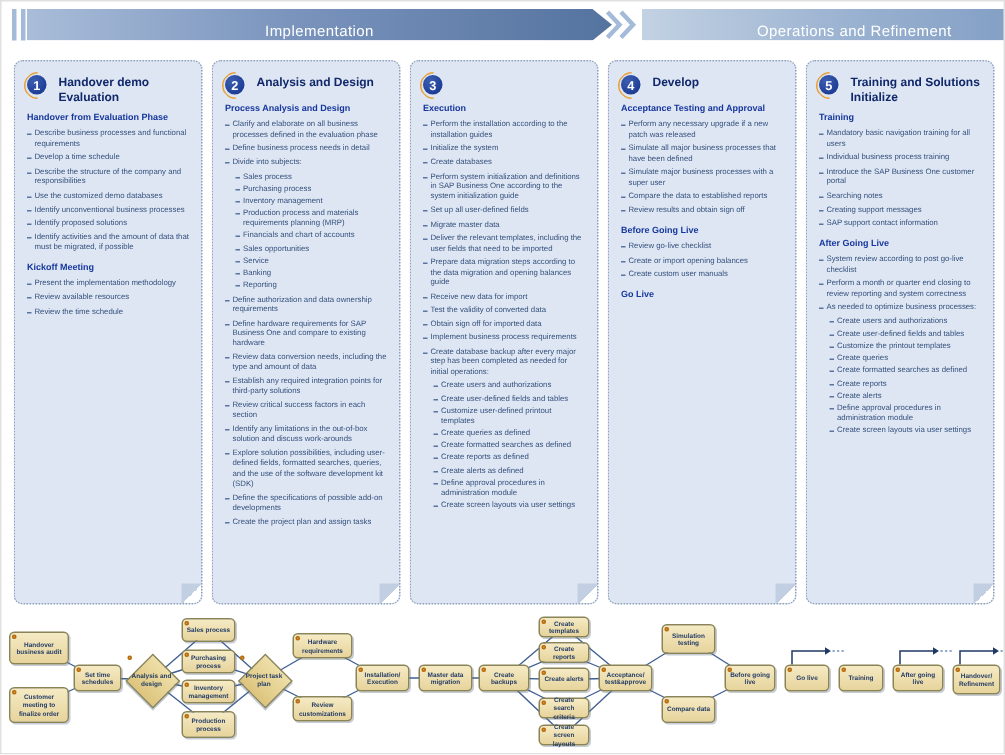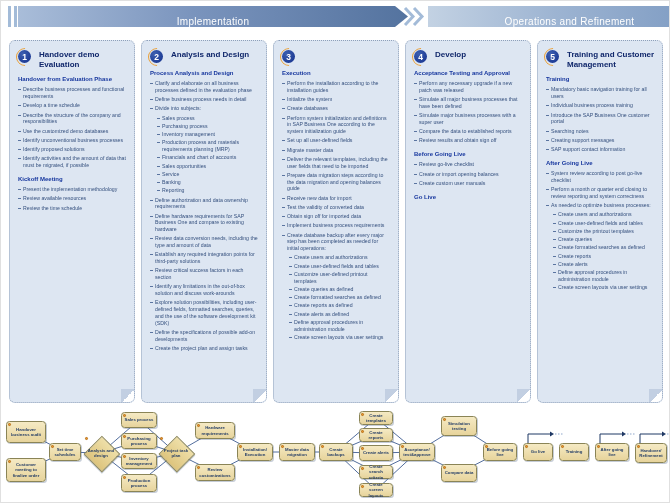--- a/index.html
+++ b/index.html
@@ -355,21 +355,21 @@
           <i class="tick"></i>
           <span>Create custom user manuals</span>
         </div>
         <div class="sec-heading">Go Live</div>
         <i class="fold-cover"></i>
         <i class="fold-flap"></i>
       </div>
       <div class="phase-card">
         <div class="phase-head">
           <span class="phase-num">5</span>
-          <div class="phase-title">Training and Customer Management</div>
+          <div class="phase-title">Training and Solutions Initialize</div>
         </div>
         <div class="sec-heading">Training</div>
         <div class="item">
           <i class="tick"></i>
           <span>Mandatory basic navigation training for all users</span>
         </div>
         <div class="item">
           <i class="tick"></i>
           <span>Individual business process training</span>
         </div>

